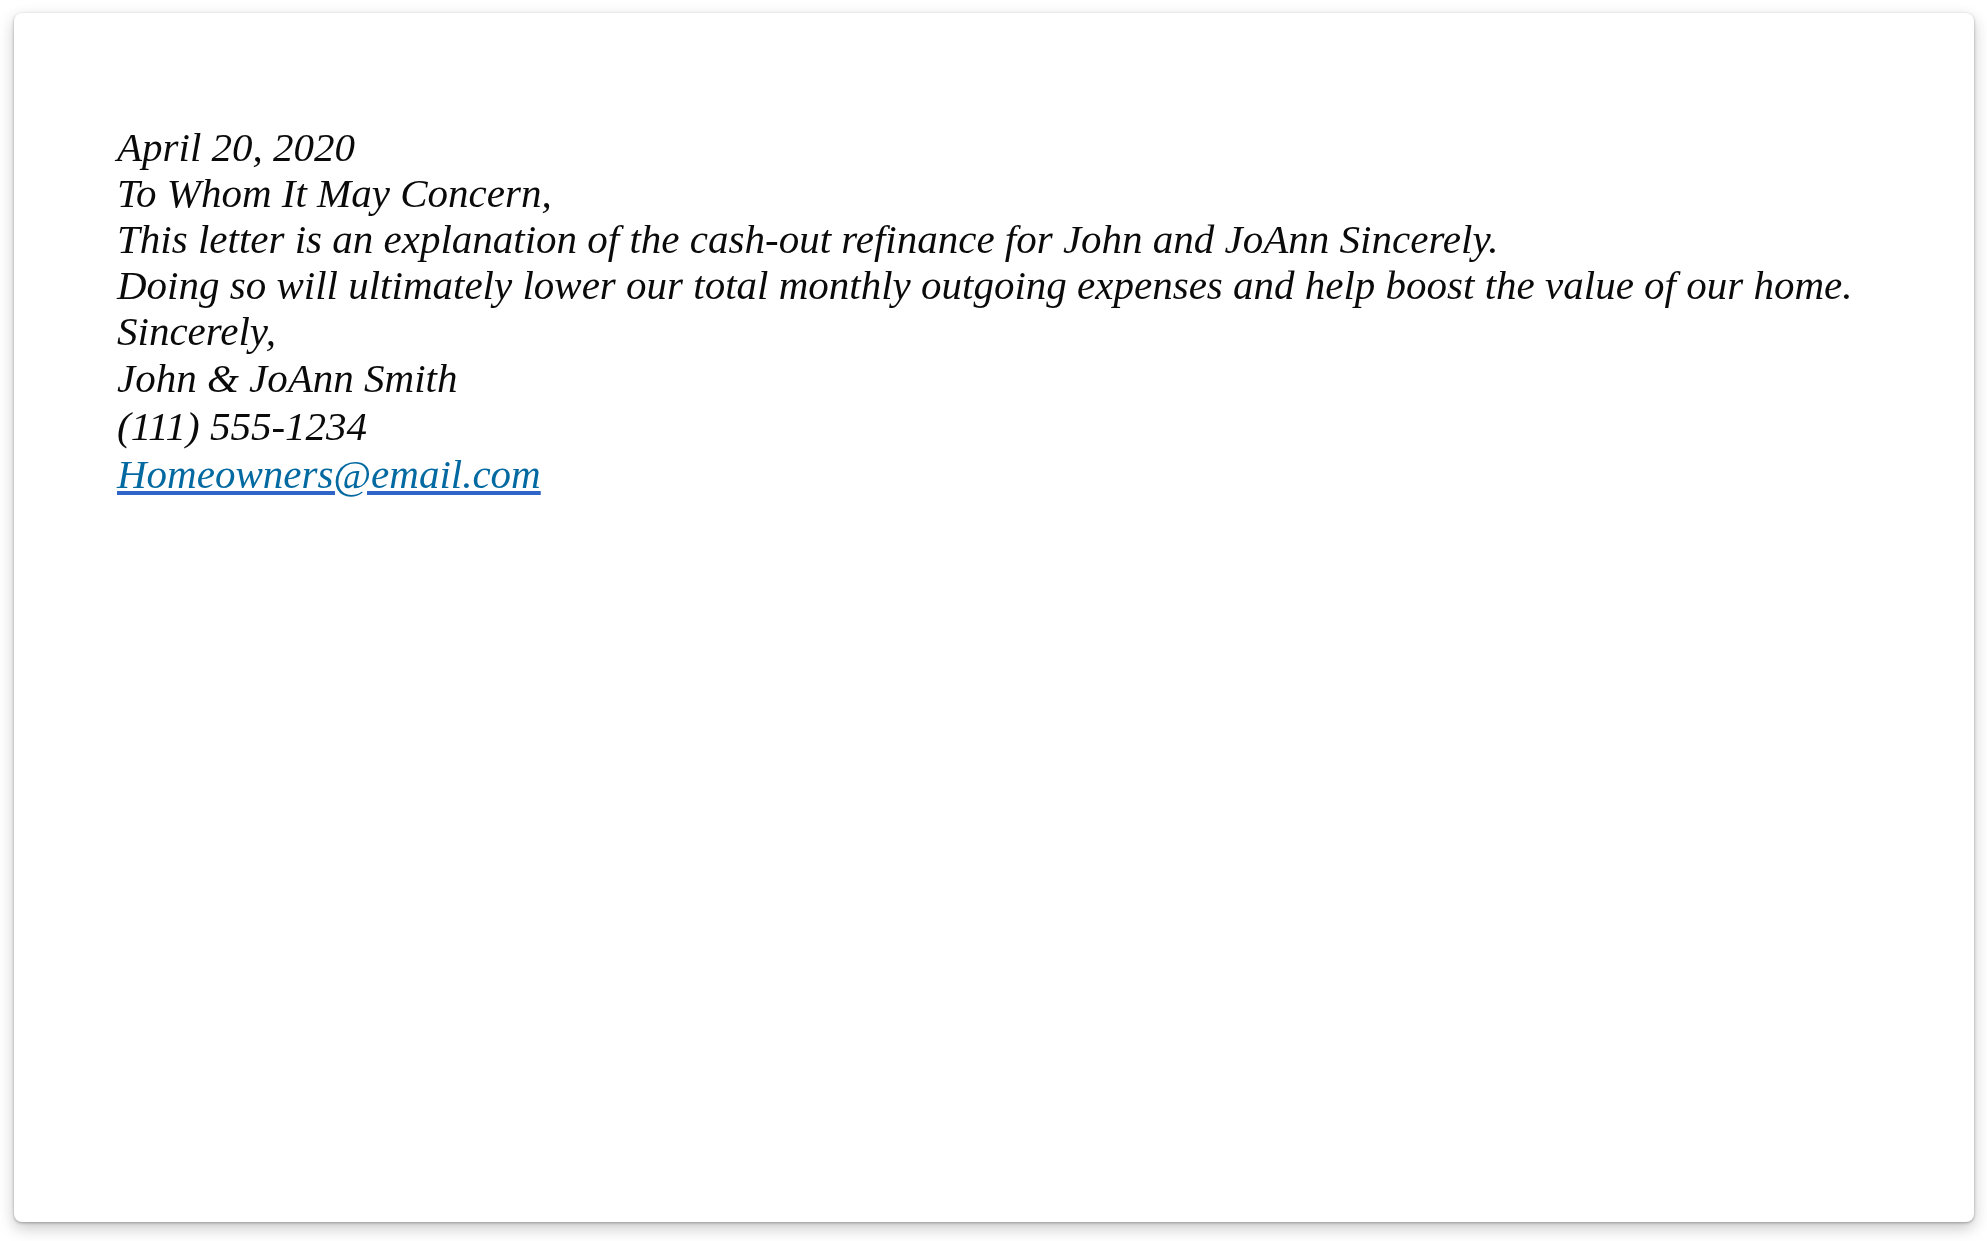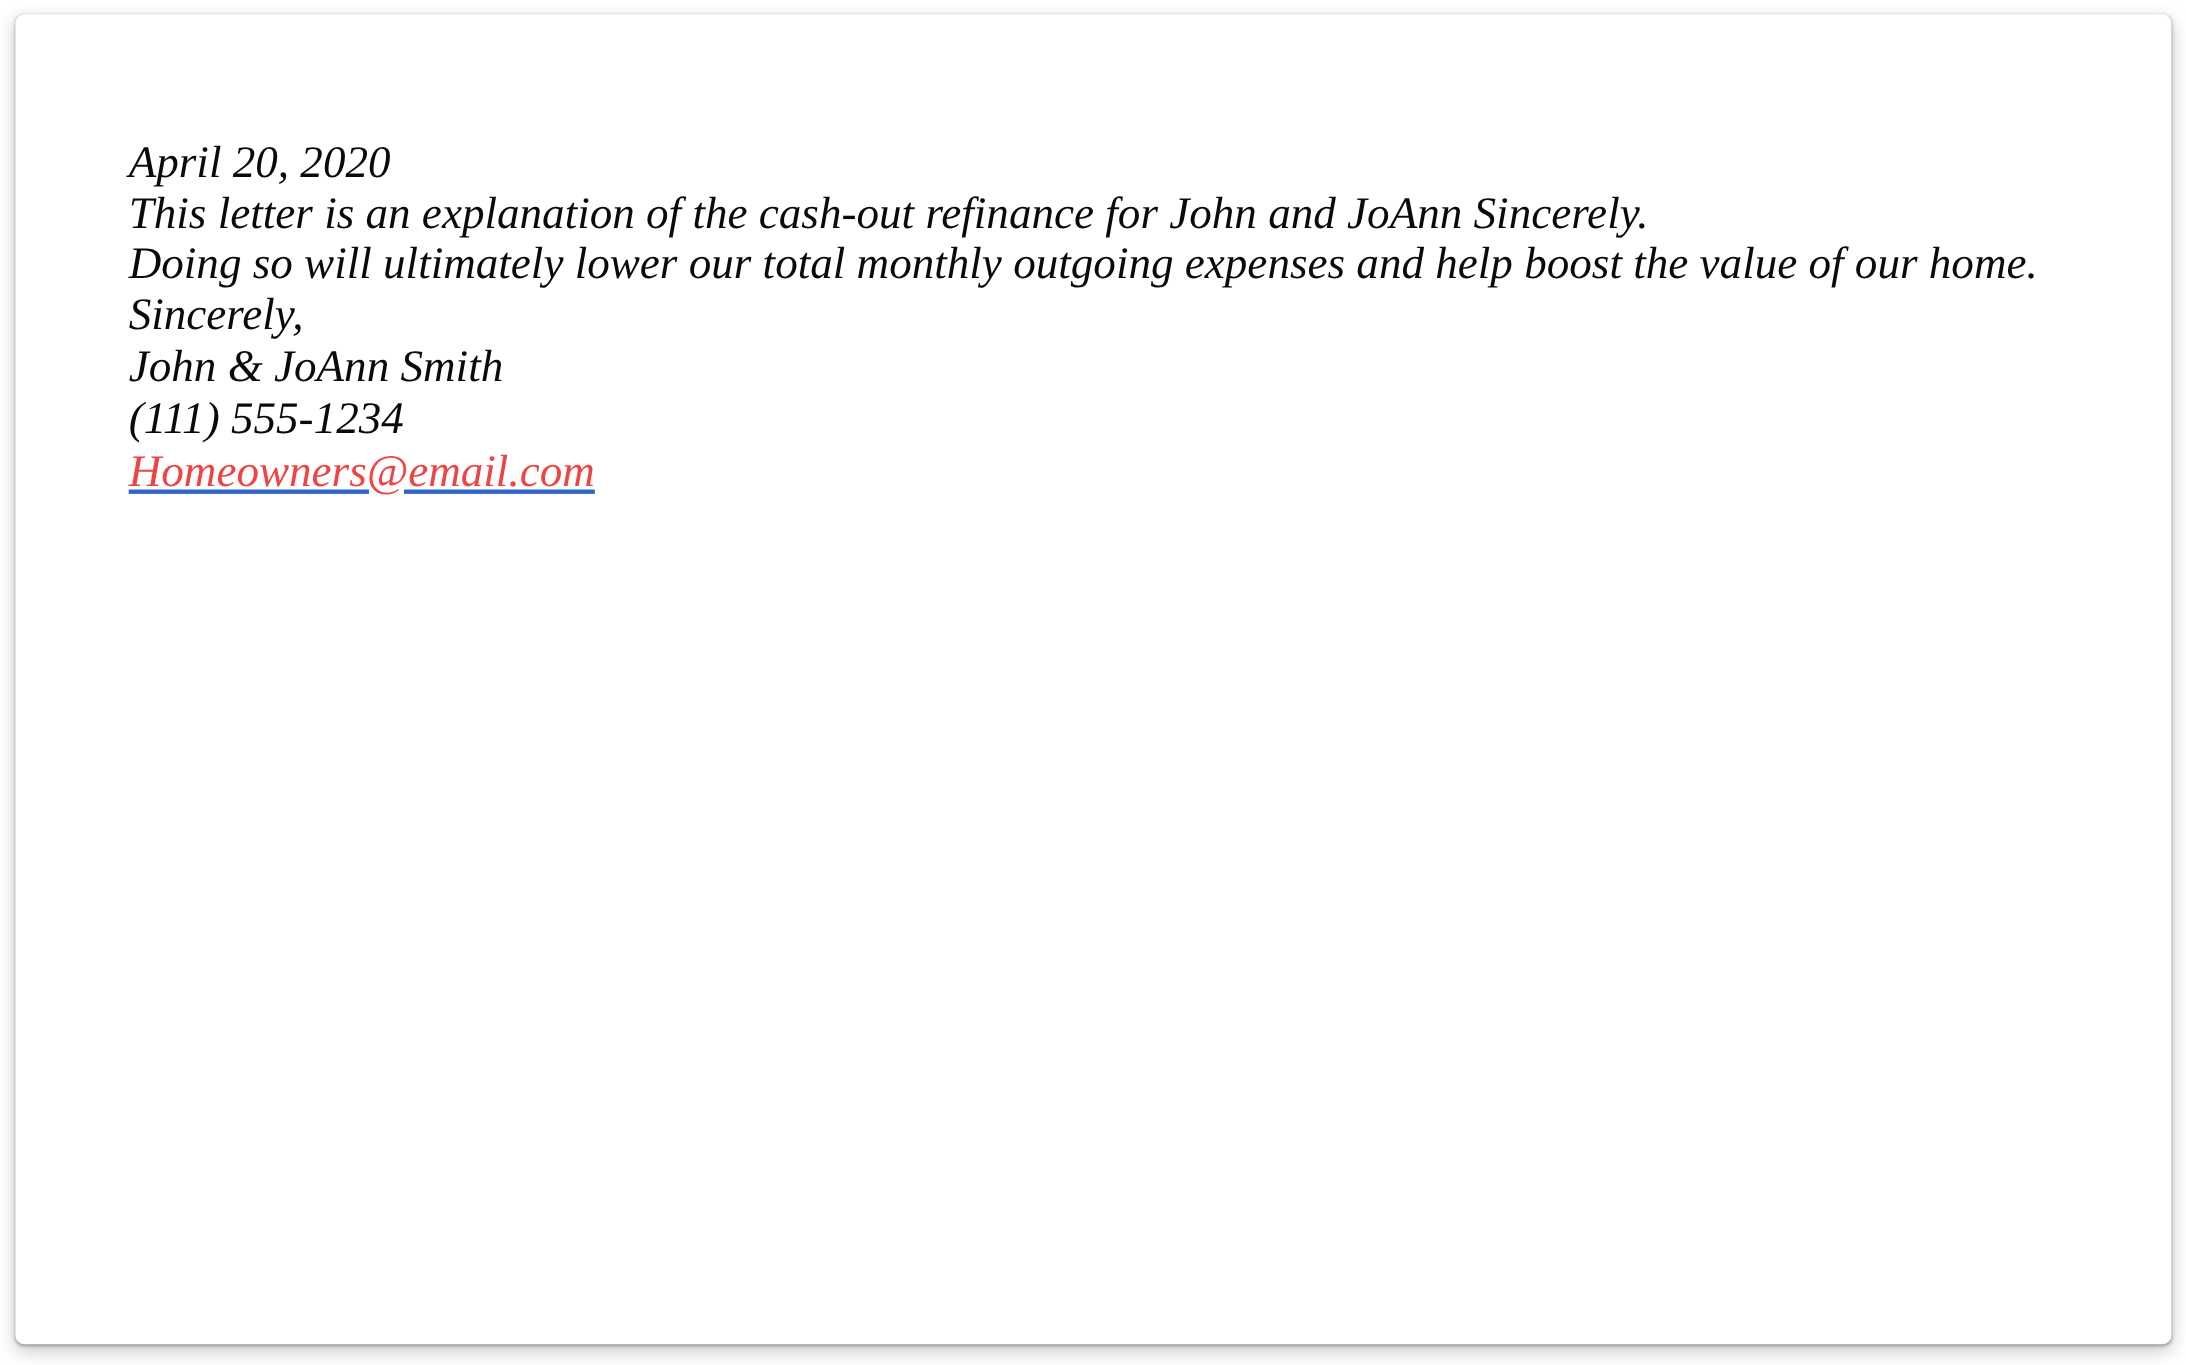--- a/index.html
+++ b/index.html
@@ -40,35 +40,36 @@
   }
   .content p { margin: 0; }
   .date       { margin-bottom: 115px; }
   .salutation { margin-bottom: 113px; }
   .para-1     { margin-bottom: 39px; }
   .para-2     { margin-bottom: 34px; }
   .para-3     { margin-bottom: 114px; }
   .closing    { margin-bottom: 114px; }
   .signature  { line-height: 48px; }
   a.email-link {
-    color: #ef4444;
+    color: #0369a1;
     text-decoration: underline;
     text-decoration-color: #2f64c8;
     cursor: pointer;
   }
 </style>
 </head>
 <body>
 
 <div class="canvas">
   <div class="page">
     <div class="content">
 
       <p class="date">April 20, 2020</p>
 
+      <p class="salutation">To Whom It May Concern,</p>
 
       <p class="para-1">This letter is an explanation of the cash-out refinance for John and JoAnn Sincerely.</p>
 
 
       <p class="para-3">Doing so will ultimately lower our total monthly outgoing expenses and help boost the value of our home.</p>
 
       <p class="closing">Sincerely,</p>
 
       <div class="signature">
         <div>John &amp; JoAnn Smith</div>

